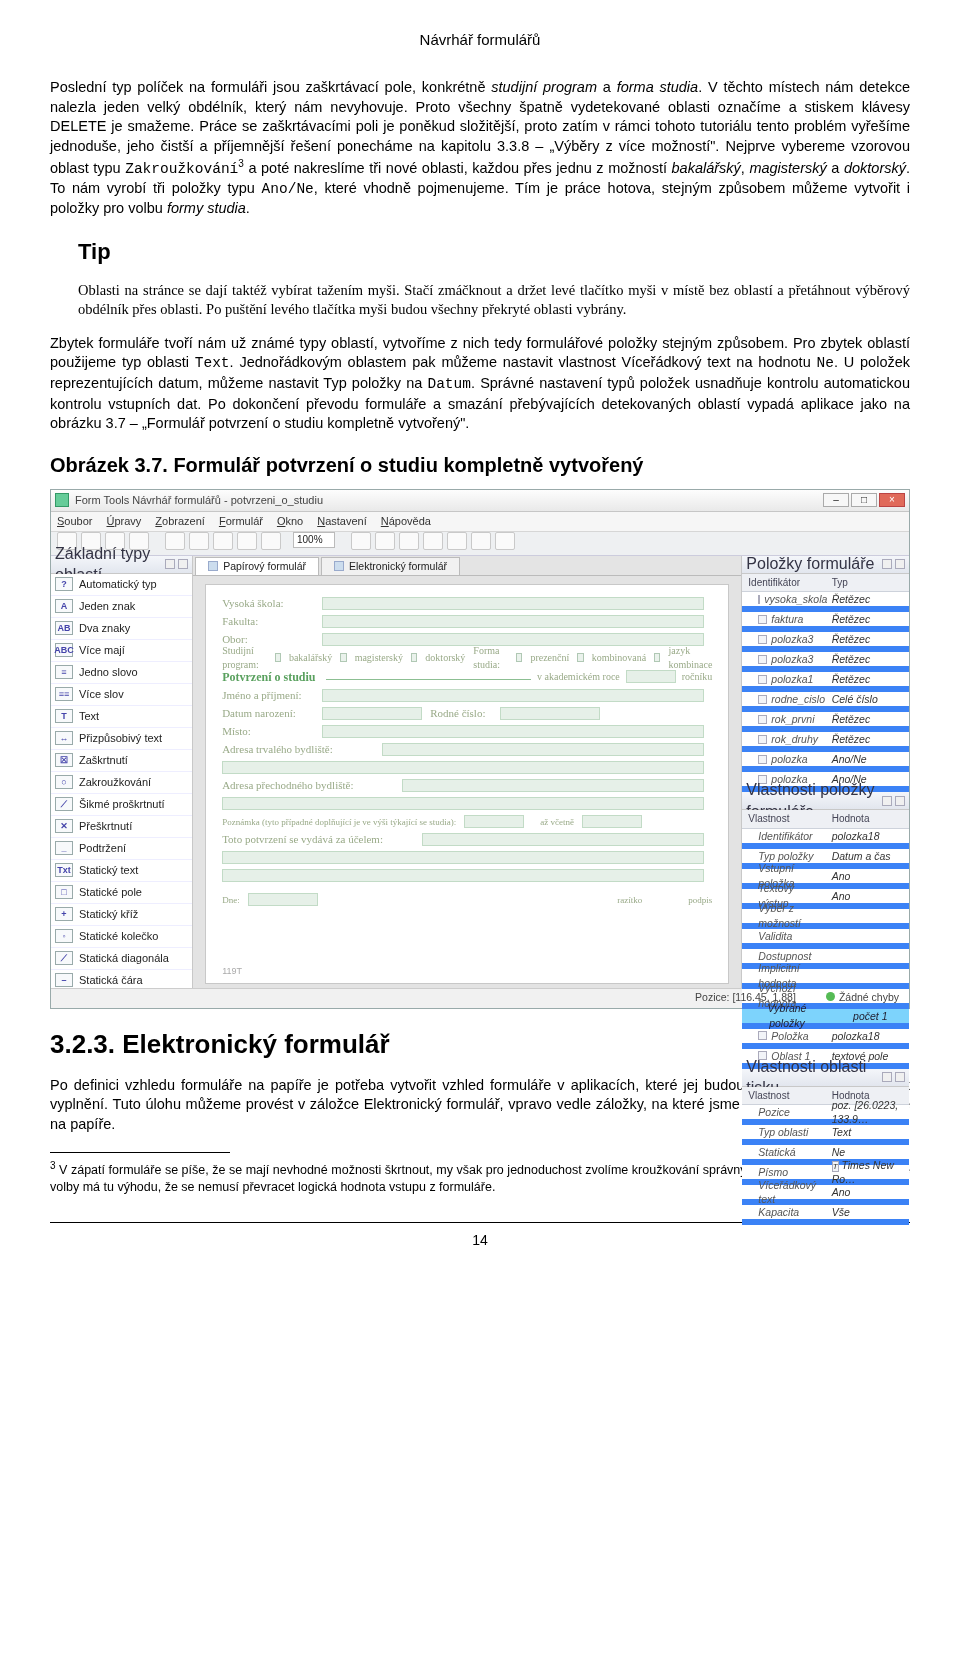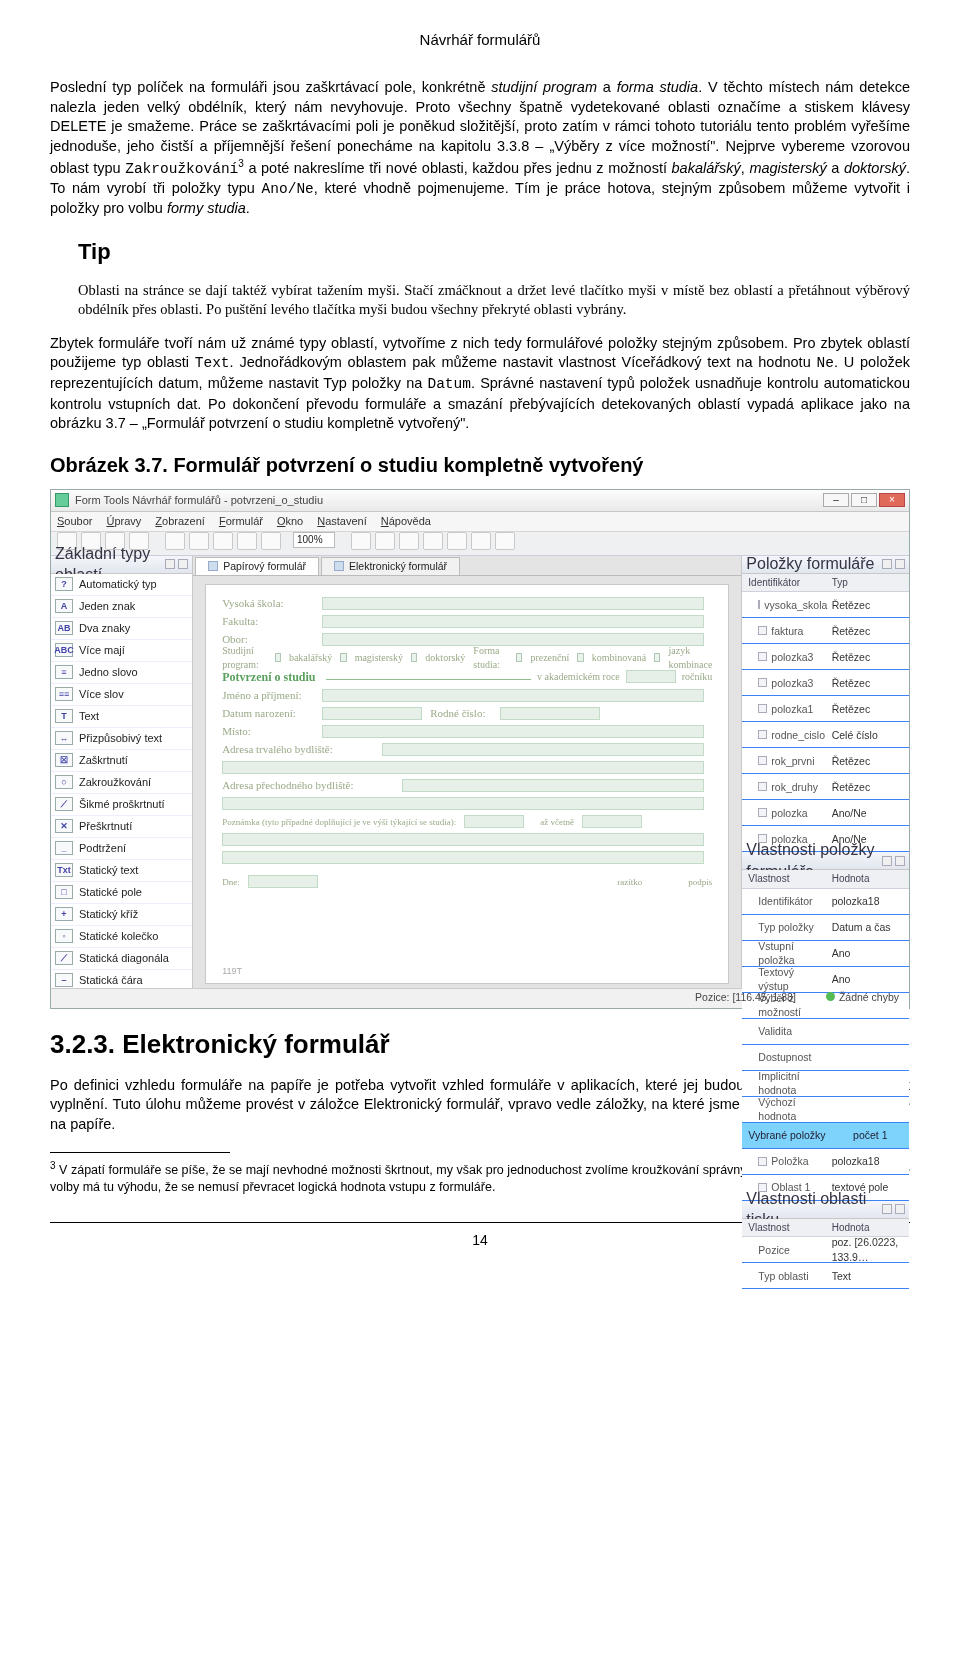--- a/index.html
+++ b/index.html
@@ -54,21 +54,21 @@
   .grline .ruline { flex: 1; border-bottom: 1px solid #8cbf92; margin-left: 10px; margin-right: 6px; margin-top: 6px; }
   .grline .yr { color: #9a8; font-size: 10px; font-weight: normal; }
   .prgrow { display: flex; align-items: center; height: 18px; font-size: 10px; color: #9a8; gap: 8px; }
   .chk { width: 9px; height: 9px; border: 1px solid #b0c8b4; background: #eaf2ec; }
   .tiny { font-size: 9px; color: #9a8; }
   .stamp { position: absolute; bottom: 6px; left: 16px; font-size: 9px; color: #aaa; font-family: Arial; }
   .rightcol { width: 210px; border-left: 1px solid #c8c8c8; display: flex; flex-direction: column; background: #f4f4f4; }
   .cols2 { display: grid; grid-template-columns: 1fr 1fr; }
   .gridhead { background: #eef0f4; border-bottom: 1px solid #cdd2db; padding: 2px 6px; font-size: 10px; color: #445; }
   .proplist { background: #fff; font-size: 10.5px; }
-  .prow { display: flex; border-bottom: 1px solid #3b82f6; height: 26px; align-items: center; }
+  .prow { display: flex; border-bottom: 6px solid #3b82f6; height: 20px; align-items: center; font-style: italic; }
   .prow .c1 { width: 50%; padding-left: 16px; display: flex; align-items: center; gap: 4px; color: #555; }
   .prow .c2 { width: 50%; padding-left: 6px; color: #333; }
   .picon { width: 9px; height: 9px; border: 1px solid #aab; background: #f2f4f8; }
   .selrow { background: #7dd3fc; text-align: center; }
   .statusbar { height: 16px; background: #f1f1f1; border-top: 1px solid #ccc; display: flex; align-items: center; justify-content: flex-end; padding: 8px 10px; gap: 30px; font-size: 10.5px; color: #444; }
   .statusbar .okic { width: 9px; height: 9px; background: #5b5; border-radius: 50%; margin-right: 4px; }
 </style>
 </head>
 <body>
 
@@ -292,20 +292,24 @@
           <div class="row">
               <div class="fld" style="margin-left:0"></div>
             </div>
           <div class="prgrow">
               <span class="tiny">Poznámka (tyto případné doplňující je ve výši týkající se studia):</span>
               <div class="fld sm" style="width:60px"></div>
               <span class="tiny">až včetně</span>
               <div class="fld sm" style="width:60px"></div>
             </div>
           <div class="row">
+              <span class="lbl" style="width:200px">Toto potvrzení se vydává za účelem:</span>
+              <div class="fld"></div>
+            </div>
+          <div class="row">
               <div class="fld" style="margin-left:0"></div>
             </div>
           <div class="row">
               <div class="fld" style="margin-left:0"></div>
             </div>
           <div class="prgrow" style="margin-top:6px">
             <span class="tiny">Dne:</span>
               <div class="fld sm" style="width:70px"></div>
             <span style="flex:1"></span>
             <span class="tiny">razítko</span>

